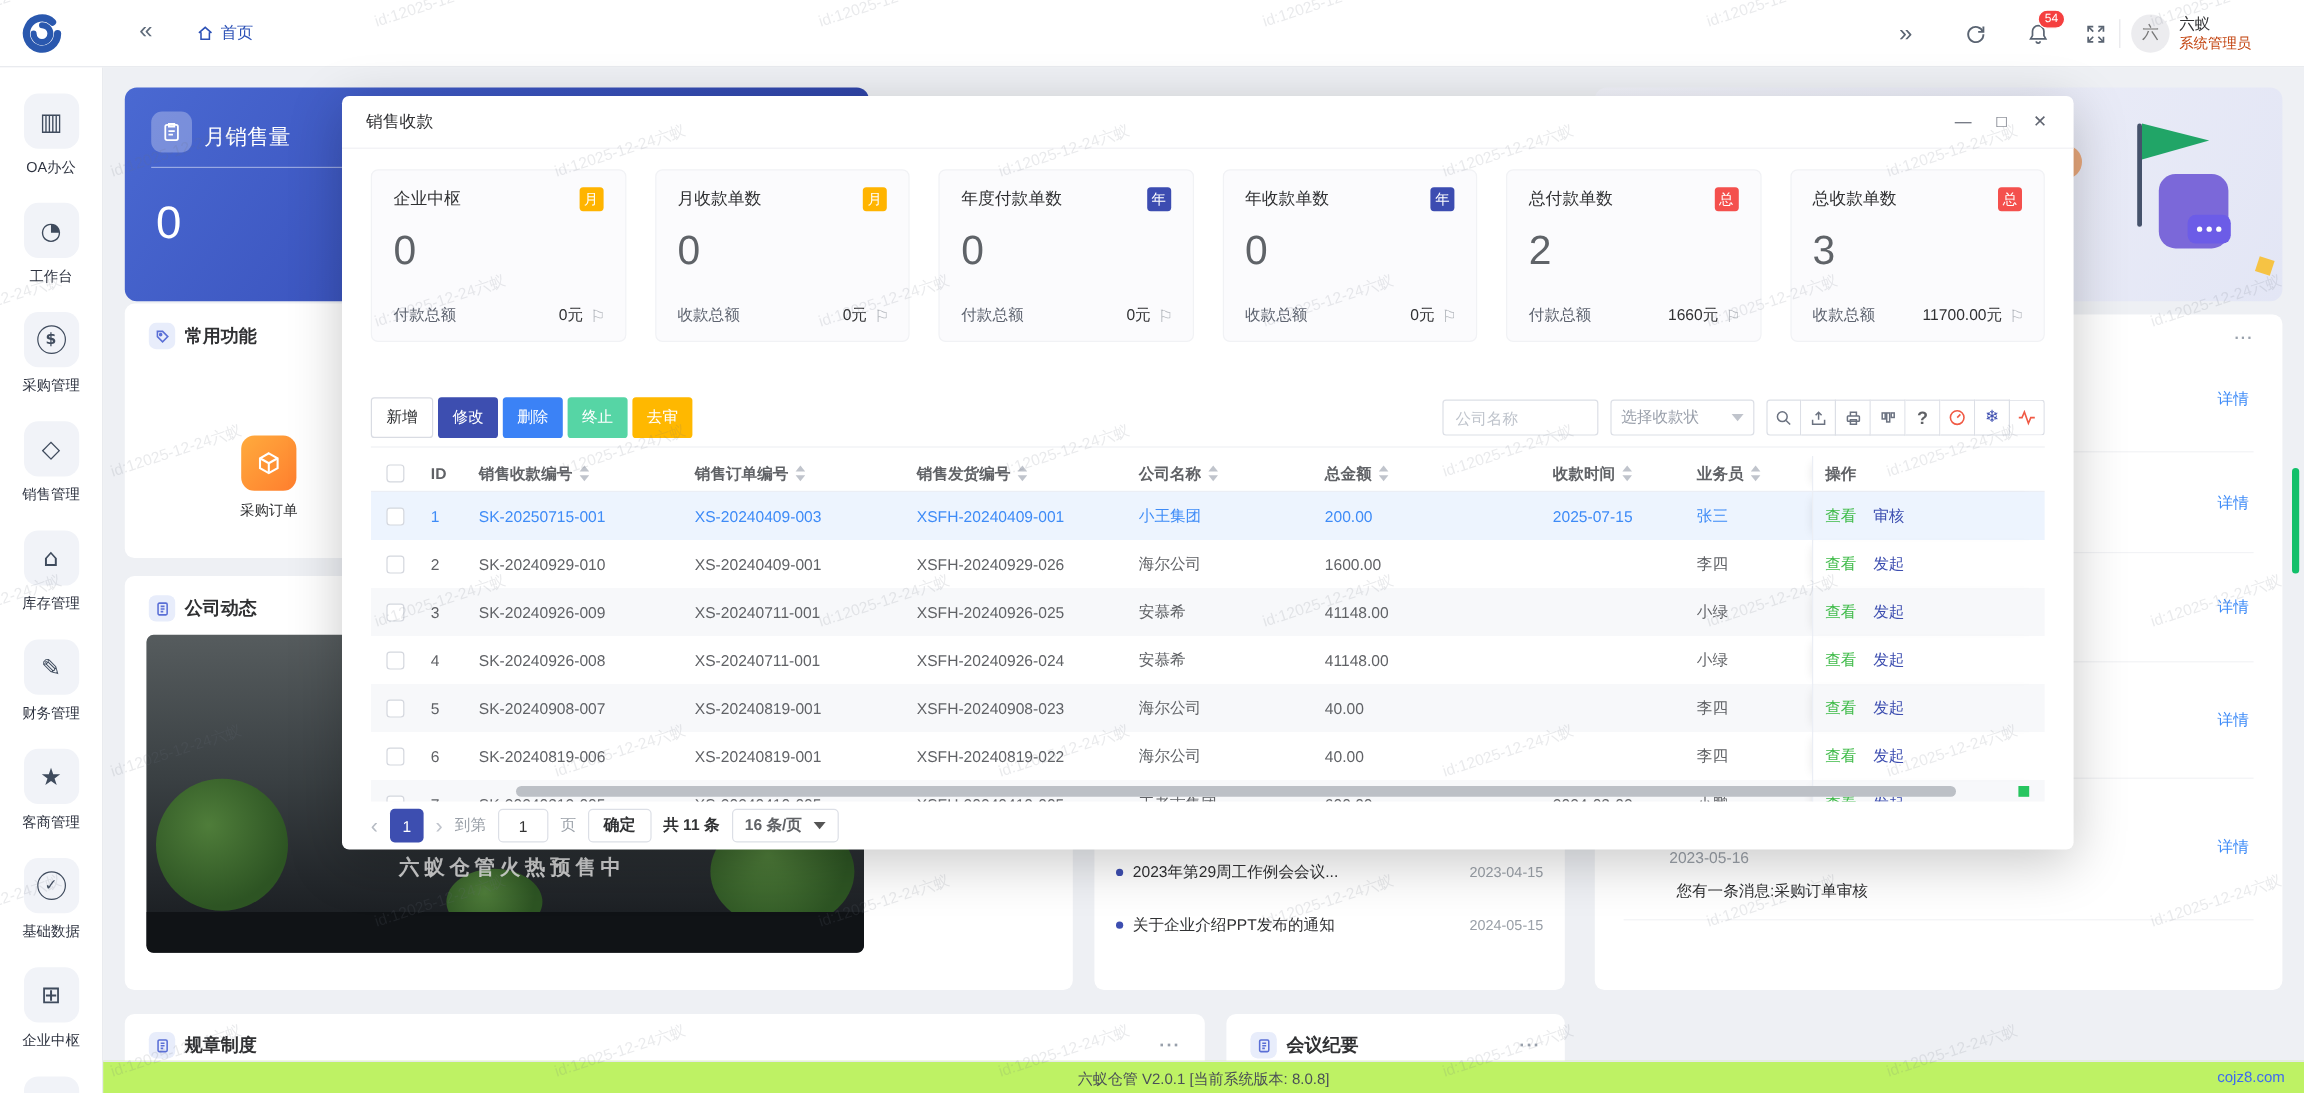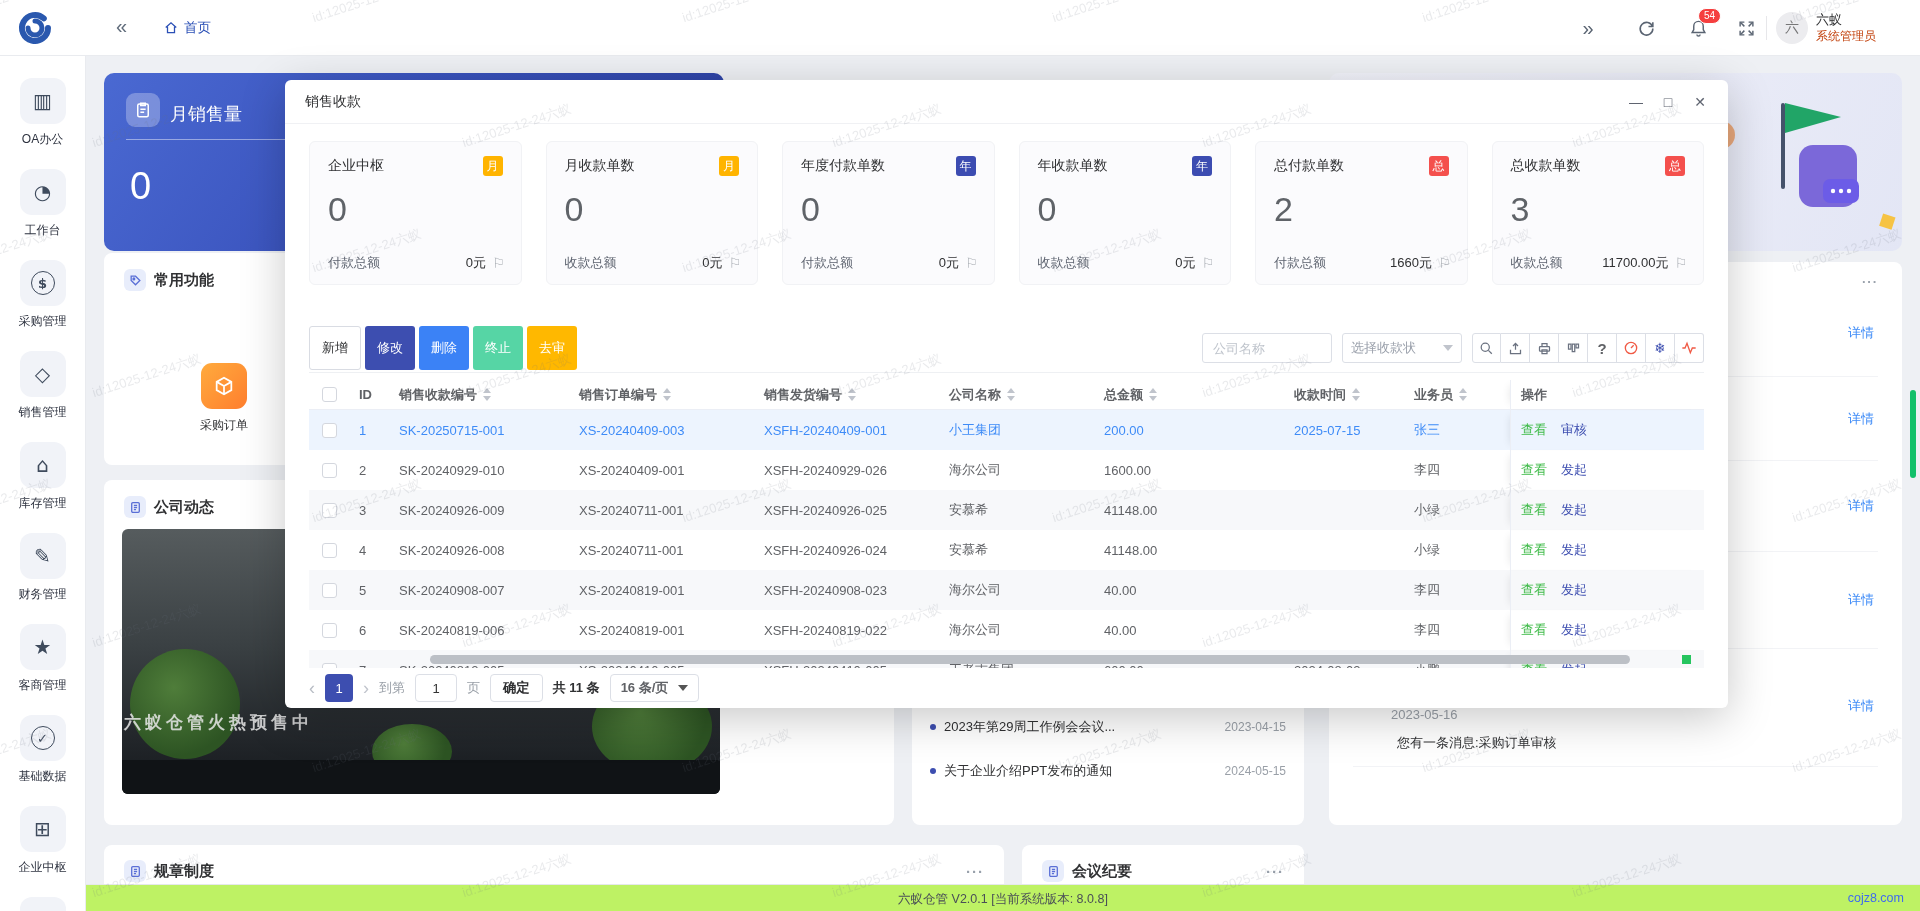--- a/index.html
+++ b/index.html
@@ -47,21 +47,21 @@
   #panel-common{left:104px;top:253px;width:790px;height:212px}
   #cf-item{position:absolute;left:72px;top:110px;width:96px;display:flex;flex-direction:column;align-items:center;gap:8px;cursor:pointer}
   #cf-item .tile{width:46px;height:46px;border-radius:11px;background:linear-gradient(135deg,#ffab3d,#ff7e2e);
       display:flex;align-items:center;justify-content:center}
   #cf-item .lb{font-size:12px;color:#303133}
   #panel-news{left:104px;top:480px;width:790px;height:345px}
   #news-photo{position:absolute;left:18px;top:49px;width:598px;height:265px;border-radius:6px;overflow:hidden;
       background:linear-gradient(180deg,#565c5e 0%,#3a4043 45%,#23272b 78%,#15181c 100%)}
   .plant{position:absolute;border-radius:50%;background:radial-gradient(circle at 40% 35%,#4f7d3a,#2d5423 70%)}
   #news-photo .desk{position:absolute;left:0;bottom:0;width:100%;height:34px;background:#101316}
-  #news-caption{position:absolute;left:2px;right:0;top:182px;text-align:left;color:#e8e8e8;font-size:17px;
+  #news-caption{position:absolute;left:12px;right:0;top:182px;text-align:center;color:#e8e8e8;font-size:17px;
       font-weight:bold;letter-spacing:4px;opacity:.85}
   #panel-notices{left:912px;top:480px;width:392px;height:345px}
   .notice-row{position:absolute;left:18px;right:18px;height:42px;display:flex;align-items:center;gap:8px}
   .notice-row .bullet{width:6px;height:6px;border-radius:50%;background:#3d4eb0;flex:none}
   .notice-row .txt{color:#303133;font-size:13px;white-space:nowrap;overflow:hidden;text-overflow:ellipsis;flex:1}
   .notice-row .dt{color:#9aa0a8;font-size:12px;flex:none}
   #panel-right{left:1329px;top:262px;width:573px;height:563px}
   .rp-row{position:relative;margin:0 24px;border-bottom:1px solid #f2f3f6}
   .rp-detail{position:absolute;right:4px;top:50%;transform:translateY(-50%);color:#3e8bf7;cursor:pointer}
   .rp-row.tall .rp-detail{top:48px;transform:none}
@@ -87,21 +87,21 @@
   .scard .hd{display:flex;align-items:center;justify-content:space-between}
   .scard .lb{font-size:14px;color:#303133}
   .scard .bdg{width:20px;height:20px;border-radius:3px;color:#fff;font-size:12px;display:flex;align-items:center;justify-content:center}
   .scard .num{margin-top:14px;font-size:34px;color:#5f6368}
   .scard .ft{position:absolute;left:18px;right:16px;bottom:12px;display:flex;align-items:center;justify-content:space-between}
   .scard .ft .tl{font-size:13px;color:#5e6470}
   .scard .ft .tv{font-size:13px;color:#303133;display:flex;align-items:center;gap:6px}
   .scard .flag{color:#aeb2b8;font-size:14px}
   
   #m-toolbar{position:absolute;left:24px;top:253px;width:1395px;height:30px;display:flex;align-items:center}
-  .btn{height:44px;padding:0 12px;border-radius:3px;font-size:13px;margin-right:4px;display:flex;align-items:center;cursor:pointer;border:none;color:#fff}
+  .btn{height:34px;padding:0 12px;border-radius:3px;font-size:13px;margin-right:4px;display:flex;align-items:center;cursor:pointer;border:none;color:#fff}
   .btn-plain{background:#fff;border:1px solid #d9dce3;color:#303133}
   .btn-primary{background:#3d4eb0}.btn-danger{background:#3b82f6}.btn-success{background:#56d5a5}.btn-warning{background:#ffb800}
   #tb-rightgrp{margin-left:auto;display:flex;align-items:center}
   #tb-input{width:130px;height:30px;border:1px solid #dcdfe6;border-radius:3px;padding:0 10px;font-size:13px;color:#333;outline:none}
   #tb-input::placeholder{color:#bfc4cc}
   #tb-select{width:120px;height:30px;border:1px solid #dcdfe6;border-radius:3px;margin-left:10px;display:flex;align-items:center;
       padding:0 8px;color:#9aa0ab;font-size:13px;cursor:pointer}
   .caret{width:0;height:0;border-left:5px solid transparent;border-right:5px solid transparent;border-top:6px solid #c0c4cc;margin-left:auto}
   #tb-icons{display:flex;margin-left:10px}
   .icell{width:29px;height:30px;border:1px solid #dcdfe6;border-left:none;background:#fff;display:flex;align-items:center;justify-content:center;cursor:pointer}

